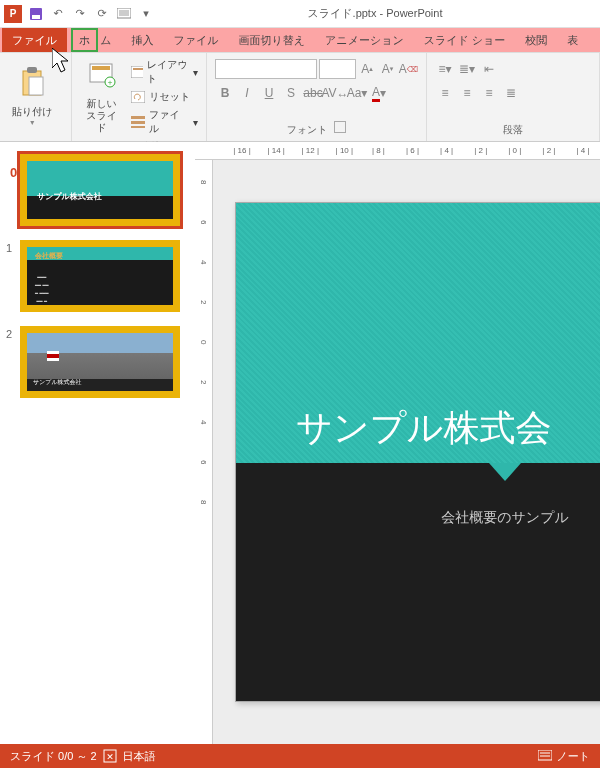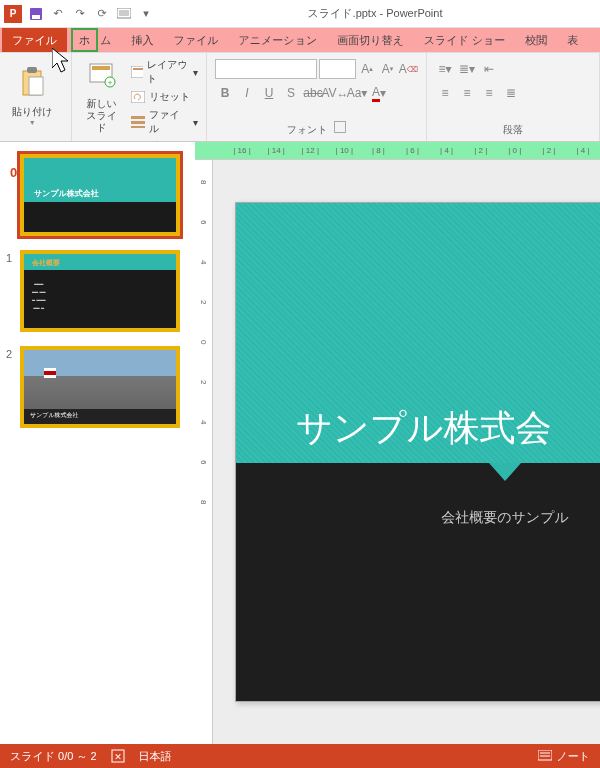--- a/index.html
+++ b/index.html
@@ -26,37 +26,37 @@
 .font-box { display: flex; flex-direction: column; gap: 4px; padding: 2px; }
 .font-row { display: flex; gap: 2px; align-items: center; }
 .font-sel { border: 1px solid #bbb; background: #fff; height: 20px; width: 110px; padding: 0 4px; font-size: 11px; color: #999; }
 .font-size-sel { border: 1px solid #bbb; background: #fff; height: 20px; width: 40px; }
 .fmt-btn { width: 20px; height: 20px; display: flex; align-items: center; justify-content: center; color: #888; font-size: 12px; cursor: pointer; }
 .dialog-launcher { width: 12px; height: 12px; border: 1px solid #aaa; display: inline-block; position: relative; margin-left: 4px; }
 .main { display: flex; height: calc(768px - 28px - 24px - 90px - 24px); }
 .thumb-panel { width: 195px; background: #fff; overflow-y: auto; padding: 8px 6px; }
 .thumb-item { display: flex; margin-bottom: 14px; }
 .thumb-num { width: 14px; font-size: 11px; color: #666; padding-top: 2px; }
-.thumb { width: 160px; height: 82px; background: #222; border: 4px solid #eab308; position: relative; text-align: center; }
+.thumb { width: 160px; height: 72px; background: #222; border: 7px solid #eab308; position: relative; text-align: center; }
 .thumb.selected { outline: 3px solid #d04424; }
 .thumb .teal-top { height: 60%; background: #2fb7ab; }
 .thumb .dark-bottom { height: 40%; background: #1a1a1a; }
 .thumb-title { position: absolute; top: 30px; left: 10px; color: #fff; font-size: 8px; font-weight: bold; }
 .slide-area { flex: 1; background: #ededed; position: relative; overflow: hidden; }
-.ruler-h { height: 18px; background: #86efac; border-bottom: 1px solid #ccc; display: flex; align-items: center; font-size: 8px; color: #666; padding-left: 30px; overflow: hidden; }
+.ruler-h { height: 18px; background: #ffffff; border-bottom: 1px solid #ccc; display: flex; align-items: center; font-size: 8px; color: #666; padding-left: 30px; overflow: hidden; }
 .ruler-h span { display: inline-block; width: 40px; text-align: center; }
 .ruler-v { position: absolute; left: 0; top: 18px; width: 18px; bottom: 0; background: #fff; border-right: 1px solid #ccc; font-size: 8px; color: #666; display: flex; flex-direction: column; align-items: center; padding-top: 20px; }
 .ruler-v span { height: 40px; writing-mode: vertical-rl; }
 .slide-canvas { position: absolute; left: 40px; top: 60px; width: 540px; height: 500px; background: #fff; border: 1px solid #aaa; box-shadow: 2px 2px 6px rgba(0,0,0,.2); overflow: hidden; }
 .slide-teal { height: 260px; background: repeating-linear-gradient(45deg, #2fb7ab, #2fb7ab 2px, #35bfb2 2px, #35bfb2 4px); position: relative; }
 .slide-dark { height: 240px; background: #1e1e1e; position: relative; }
 .slide-main-title { position: absolute; bottom: 10px; left: 60px; right: 0; color: #fff; font-size: 36px; font-weight: 300; }
 .slide-sub { position: absolute; top: 46px; left: 0; right: 0; text-align: center; color: #ccc; font-size: 14px; }
 .speech-notch { position: absolute; top: 0; left: 50%; transform: translateX(-50%); width: 0; height: 0; border-left: 16px solid transparent; border-right: 16px solid transparent; border-top: 18px solid #2fb7ab; }
-.statusbar { position: absolute; bottom: 0; left: 0; right: 0; height: 24px; background: #d04424; color: #fff; display: flex; align-items: center; padding: 0 10px; font-size: 11px; gap: 14px; }
+.statusbar { position: absolute; bottom: 0; left: 0; right: 0; height: 24px; background: #d04424; color: #fff; display: flex; align-items: center; padding: 0 10px; font-size: 11px; gap: 6px; }
 .statusbar .right { margin-left: auto; display: flex; gap: 10px; align-items: center; }
 .sb-btn { display: flex; align-items: center; gap: 4px; cursor: pointer; }
 .annot0 { position: absolute; left: 10px; top: 165px; color: #d04424; font-size: 13px; font-weight: bold; }
 .thumb2-img { width: 100%; height: 100%; background: linear-gradient(#8ab0d0 35%, #777 35%, #666 80%, #222 80%); position: relative; }
 .thumb2-img::after { content:""; position:absolute; left:20px; top:18px; width:12px; height:10px; background: linear-gradient(#fff 33%,#b00 33%,#b00 66%,#fff 66%); }
 .thumb2-cap { position:absolute; bottom:4px; left:6px; color:#fff; font-size:6px; }
 svg { display: block; }
 </style>
 </head>
 <body>
@@ -85,22 +85,22 @@
 </div>
 
 <div class="ribbon-tabs">
   <div class="tab file">ファイル</div>
   <div class="tab home-box">
       <span>ホ</span>
     </div>
   <div class="tab" style="padding-left:0">ム</div>
   <div class="tab">挿入</div>
   <div class="tab">ファイル</div>
+  <div class="tab">画面切り替え</div>
   <div class="tab">アニメーション</div>
-  <div class="tab">画面切り替え</div>
   <div class="tab">スライド ショー</div>
   <div class="tab">校閲</div>
   <div class="tab">表</div>
 </div>
 
 <svg class="cursor-arrow" width="28" height="28">
     <polygon points="0,0 0,20 5,15 9,24 13,22 9,13 16,13" fill="#fff" stroke="#000" stroke-width="1"></polygon>
   </svg>
 
 <div class="ribbon">

